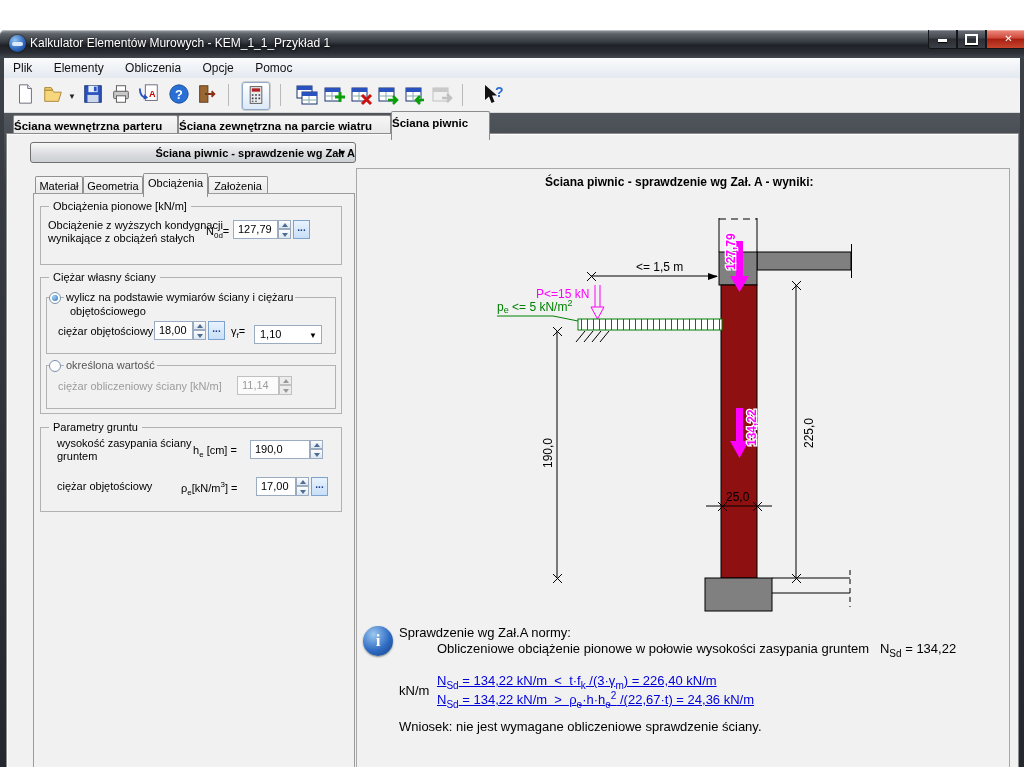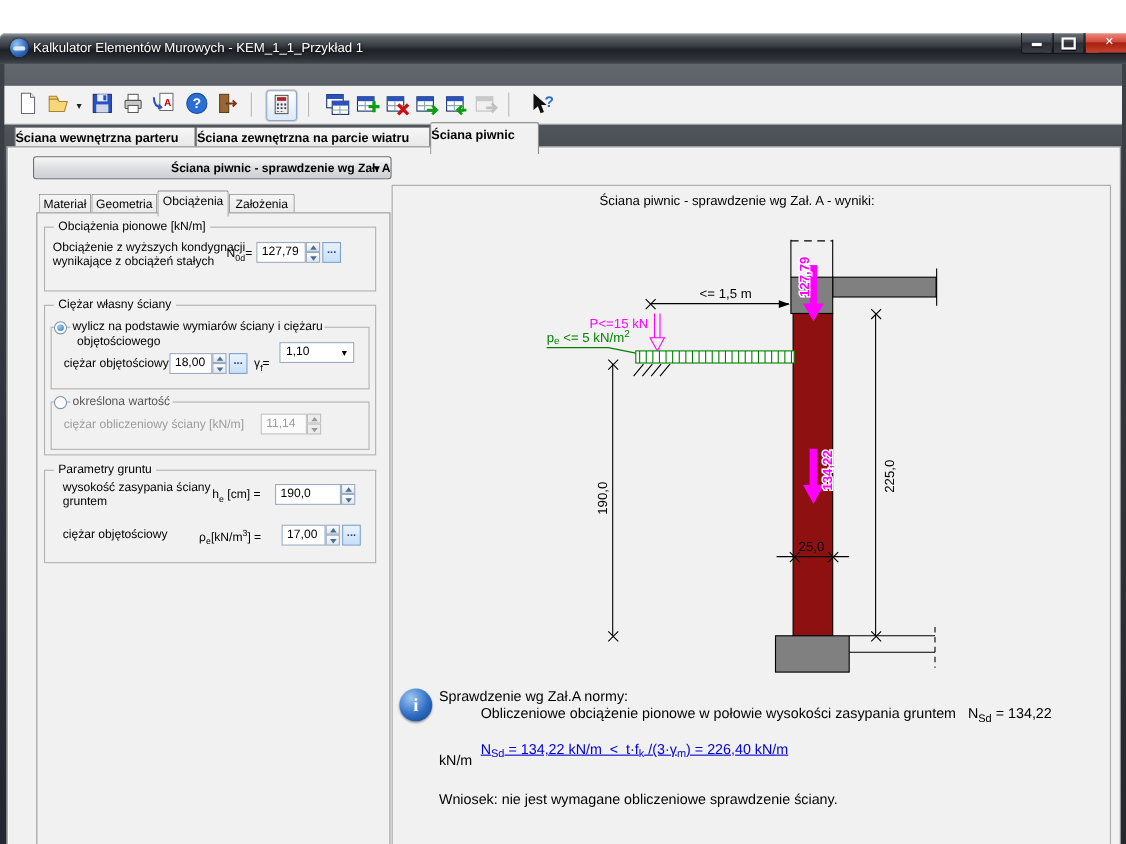--- a/index.html
+++ b/index.html
@@ -80,21 +80,21 @@
     box-sizing:border-box;color:#1c3f94;font-weight:bold;font-size:10px;text-align:center;line-height:14px;}
   .combo{position:absolute;height:19px;background:#fff;border:1px solid #9bacc0;box-sizing:border-box;
     font-size:11px;line-height:17px;padding-left:5px;}
   .combo .arr{position:absolute;right:4px;top:1px;font-size:8px;}
   .radio{position:absolute;width:12px;height:12px;border:1px solid #7b93ad;border-radius:50%;background:#fdfdfd;box-sizing:border-box;}
   .radio.sel:after{content:"";position:absolute;left:2px;top:2px;width:6px;height:6px;border-radius:50%;
     background:radial-gradient(circle at 35% 35%,#9fd0f5,#2d6db5);}
   .nest{position:absolute;border:1px solid #b2b2b2;}
   
   #rightpanel{position:absolute;left:356px;top:138px;width:652px;height:613px;border:1px solid #a8a8a8;background:#f1f1f1;}
-  #diag-title{position:absolute;left:545px;top:145px;font-size:12px;font-weight:normal;white-space:nowrap;}
+  #diag-title{position:absolute;left:545px;top:145px;font-size:12px;font-weight:bold;white-space:nowrap;}
   .res{position:absolute;font-size:13px;white-space:pre;color:#000;}
   .res.blue{color:#0000d8;text-decoration:underline;}
   #info-icon{position:absolute;left:363px;top:596px;width:30px;height:30px;border-radius:50%;
     background:radial-gradient(circle at 35% 28%,#9cc7f0,#2f6cc4 55%,#14407e);box-shadow:0 1px 2px #888;
     color:#fff;font-weight:bold;font-size:17px;text-align:center;line-height:30px;font-family:"Liberation Serif",serif;}
   svg text{font-family:"Liberation Sans","DejaVu Sans",sans-serif;}
 </style>
 </head>
 <body>
 
@@ -103,20 +103,27 @@
   <div id="titlebar">
     <div id="app-icon"></div>
     <div id="title-text">Kalkulator Elementów Murowych - KEM_1_1_Przykład 1</div>
     <div class="cap-btn" id="btn-min"><span class="glyph-bar"></span></div>
     <div class="cap-btn" id="btn-max"><span class="glyph-box"></span></div>
     <div class="cap-btn" id="btn-close"><span>✕</span></div>
   </div>
   <div id="frame-l"></div>
   <div id="frame-r"></div>
 
+  <div id="menubar">
+    <span class="menu-item">Plik</span>
+    <span class="menu-item">Elementy</span>
+    <span class="menu-item">Obliczenia</span>
+    <span class="menu-item">Opcje</span>
+    <span class="menu-item">Pomoc</span>
+  </div>
 
   <div id="toolbar">
     <div class="tb" style="left:8px">
       <svg width="22" height="22" viewBox="0 0 24 24">
           <path d="M6 2h9l4 4v16H6z" fill="#fff" stroke="#667"></path>
           <path d="M15 2v4h4" fill="#eef" stroke="#667"></path>
         </svg></div>
     <div class="tb" style="left:36px">
       <svg width="22" height="22" viewBox="0 0 24 24">
           <path d="M3 8V5h7l2 3z" fill="#f2cd6a" stroke="#a8822f"></path>
@@ -260,21 +267,21 @@
   <div class="spinc" style="left:193px;top:291px">
     <div class="sb up">
         <i></i>
       </div>
     <div class="sb dn">
         <i></i>
       </div>
   </div>
   <div class="dots" style="left:208px;top:291px">...</div>
   <div class="lbl" style="left:231px;top:295px"><span>γ</span><sub>f</sub><span>= </span></div>
-  <div class="combo" style="left:254px;top:281px;width:68px">
+  <div class="combo" style="left:254px;top:295px;width:68px">
     <span>1,10</span>
     <span class="arr">▼</span>
   </div>
   <div class="nest" style="left:46px;top:335px;width:288px;height:42px"></div>
   <div class="radio" style="left:49px;top:330px"></div>
   <div class="lbl" style="left:64px;top:329px;background:#f1f1f1;padding:0 2px;color:#555">określona wartość</div>
   <div class="lbl dis" style="left:58px;top:350px">ciężar obliczeniowy ściany [kN/m]</div>
   <div class="editbox dis" style="left:237px;top:346px;width:42px">11,14</div>
   <div class="spinc" style="left:279px;top:346px">
     <div class="sb up gray">
@@ -368,16 +375,17 @@
     <path d="M706 476 H772" stroke="#000"></path>
     <path d="M718 472 L727 481 M718 481 L727 472 M753 472 L762 481 M753 481 L762 472" stroke="#000"></path>
     <text x="726" y="471" font-size="12">25,0</text>
   </svg>
 
   <div id="info-icon">i</div>
   <div class="res" style="left:399px;top:595px">Sprawdzenie wg Zał.A normy:</div>
   <div class="res" style="left:437px;top:611px"><span>Obliczeniowe obciążenie pionowe w połowie wysokości zasypania gruntem   N</span><sub style="font-size:10px">Sd</sub><span> = 134,22</span></div>
   <div class="res" style="left:399px;top:653px">kN/m</div>
   <div class="res blue" style="left:437px;top:643px"><span>N</span><sub style="font-size:10px">Sd</sub><span> = 134,22 kN/m  &lt;  t·f</span><sub style="font-size:10px">k</sub><span> /(3·γ</span><sub style="font-size:10px">m</sub><span>) = 226,40 kN/m</span></div>
+  <div class="res blue" style="left:437px;top:660px"><span>N</span><sub style="font-size:10px">Sd</sub><span> = 134,22 kN/m  &gt;  ρ</span><sub style="font-size:10px">e</sub><span>·h·h</span><sub style="font-size:10px">e</sub><sup style="font-size:10px">2</sup><span> /(22,67·t) = 24,36 kN/m</span></div>
   <div class="res" style="left:399px;top:689px">Wniosek: nie jest wymagane obliczeniowe sprawdzenie ściany.</div>
 
   <div id="frame-b"></div>
 </div>
 
 </body></html>

